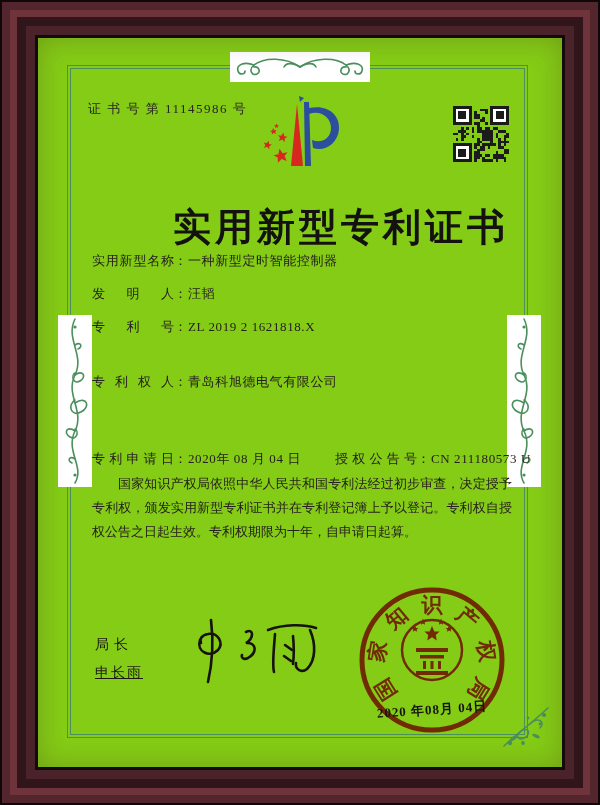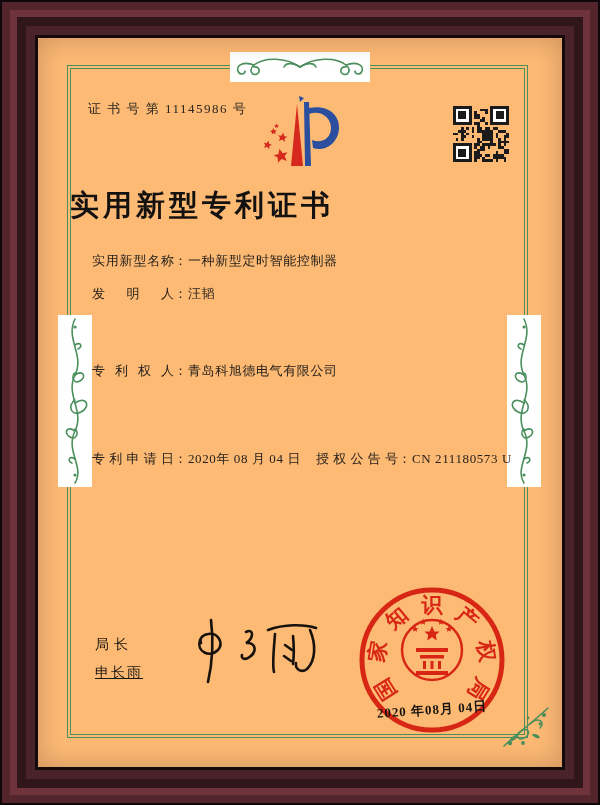--- a/index.html
+++ b/index.html
@@ -1,17 +1,17 @@
 <!DOCTYPE html>
 <html><head>
 <meta charset="utf-8">
 <style>
   html,body{margin:0;padding:0;background:#555;}
   .page{
-    position:relative;width:600px;height:805px;background:#fdba74;
+    position:relative;width:600px;height:805px;background:#84cc16;
     overflow:hidden;font-family:"Liberation Serif","DejaVu Serif",serif;
   }
   
   .frame{
     position:absolute;inset:0;z-index:60;pointer-events:none;
     box-shadow:
       inset 0 0 0 2px #0f0709,
       inset 0 0 0 10px #53262d,
       inset 0 0 0 17px #6e333b,
       inset 0 0 0 26px #30161a,
@@ -30,29 +30,29 @@
   .orn-right{left:507px;top:315px;width:34px;height:172px;}
   .orn-right svg{transform:scaleX(-1);}
   .orn-corner{left:500px;top:702px;width:52px;height:48px;background:transparent;z-index:3;}
 
   .cert-no{position:absolute;left:88px;top:100px;font-size:13px;letter-spacing:1.5px;color:#2a2520;z-index:5;}
   .logo{position:absolute;left:250px;top:95px;z-index:5;}
   .qr{position:absolute;left:453px;top:106px;width:56px;height:56px;z-index:5;}
   .qr svg{width:56px;height:56px;shape-rendering:crispEdges;}
 
   .title{
-    position:absolute;left:70px;right:75px;top:186px;margin:0;text-align:left;
-    font-size:29px;font-weight:700;letter-spacing:4px;color:#141210;z-index:5;
+    position:absolute;left:70px;right:75px;top:186px;margin:16px;text-align:right;
+    font-size:38px;font-weight:700;letter-spacing:4px;color:#141210;z-index:5;
   }
   .row{position:absolute;left:92px;font-size:13px;color:#26211c;white-space:nowrap;z-index:5;}
-  .r1{top:252px}.r2{top:285px}.r3{top:318px}.r4{top:351px}.r5{top:362px}.r6{top:417px}.r7{top:450px}
+  .r1{top:252px}.r2{top:285px}.r3{top:318px}.r4{top:351px}.r5{top:373px}.r6{top:417px}.r7{top:450px}
   .flabel{display:inline-block;width:82px;text-align:justify;text-align-last:justify;}
   .colon::before{content:"\FF1A";}
   .fvalue{margin-left:1px;letter-spacing:0.6px;}
-  .pair2{margin-left:15px;}
+  .pair2{margin-left:34px;}
 
   .notices{position:absolute;left:92px;right:88px;top:472px;z-index:5;}
   .notices p{margin:0;font-size:13px;line-height:24px;text-align:justify;text-indent:2em;color:#26211c;}
 
   .signer-title{position:absolute;left:95px;top:636px;font-size:14px;letter-spacing:5px;color:#1d1915;z-index:5;}
   .signer-name{position:absolute;left:95px;top:664px;font-size:14px;letter-spacing:2px;color:#1d1915;z-index:5;text-decoration:underline;}
   .signature{position:absolute;left:180px;top:612px;z-index:5;}
 
   .seal{position:absolute;left:356px;top:584px;width:152px;height:152px;z-index:6;mix-blend-mode:multiply;}
   .seal svg{opacity:0.93;}
@@ -280,28 +280,32 @@
   </div>
 
   <h1 class="title">实用新型专利证书</h1>
 
   <div class="row r2">
     <span class="flabel">发明人</span><span class="colon"></span><span class="fvalue">汪韬</span>
   </div>
   <div class="row r1">
     <span class="flabel">实用新型名称</span><span class="colon"></span><span class="fvalue">一种新型定时智能控制器</span>
   </div>
+  <div class="row r3">
+    <span class="flabel">专利号</span><span class="colon"></span><span class="fvalue">ZL 2019 2 1621818.X</span>
+  </div>
   <div class="row r5">
     <span class="flabel">专利权人</span><span class="colon"></span><span class="fvalue">青岛科旭德电气有限公司</span>
   </div>
   <div class="row r7">
     <span class="flabel">专利申请日</span><span class="colon"></span><span class="fvalue">2020年 08 月 04 日</span><span class="pair2"><span class="flabel">授权公告号</span><span class="colon"></span><span class="fvalue">CN 211180573 U</span></span>
   </div>
 
   <div class="notices">
+    <p>国家知识产权局依照中华人民共和国专利法经过初步审查，决定授予专利权，颁发实用新型专利证书并在专利登记簿上予以登记。专利权自授权公告之日起生效。专利权期限为十年，自申请日起算。</p>
   </div>
 
   <div class="signer-title">局长</div>
   <div class="signer-name">申长雨</div>
   <div class="signature">
     <svg width="150" height="75" viewBox="0 0 150 75" fill="none" stroke="#17120e" stroke-width="2.6" stroke-linecap="round">
       <path d="M20,28 C16,40 30,46 38,38 C44,31 38,20 28,22 C22,23 19,27 21,31"></path>
       <path d="M31,8 C33,24 33,48 28,70"></path>
       <path d="M66,20 C74,16 74,26 66,31 C76,30 78,40 68,46 C64,48 61,46 62,43"></path>
       <path d="M88,18 C104,12 124,12 136,16"></path>

